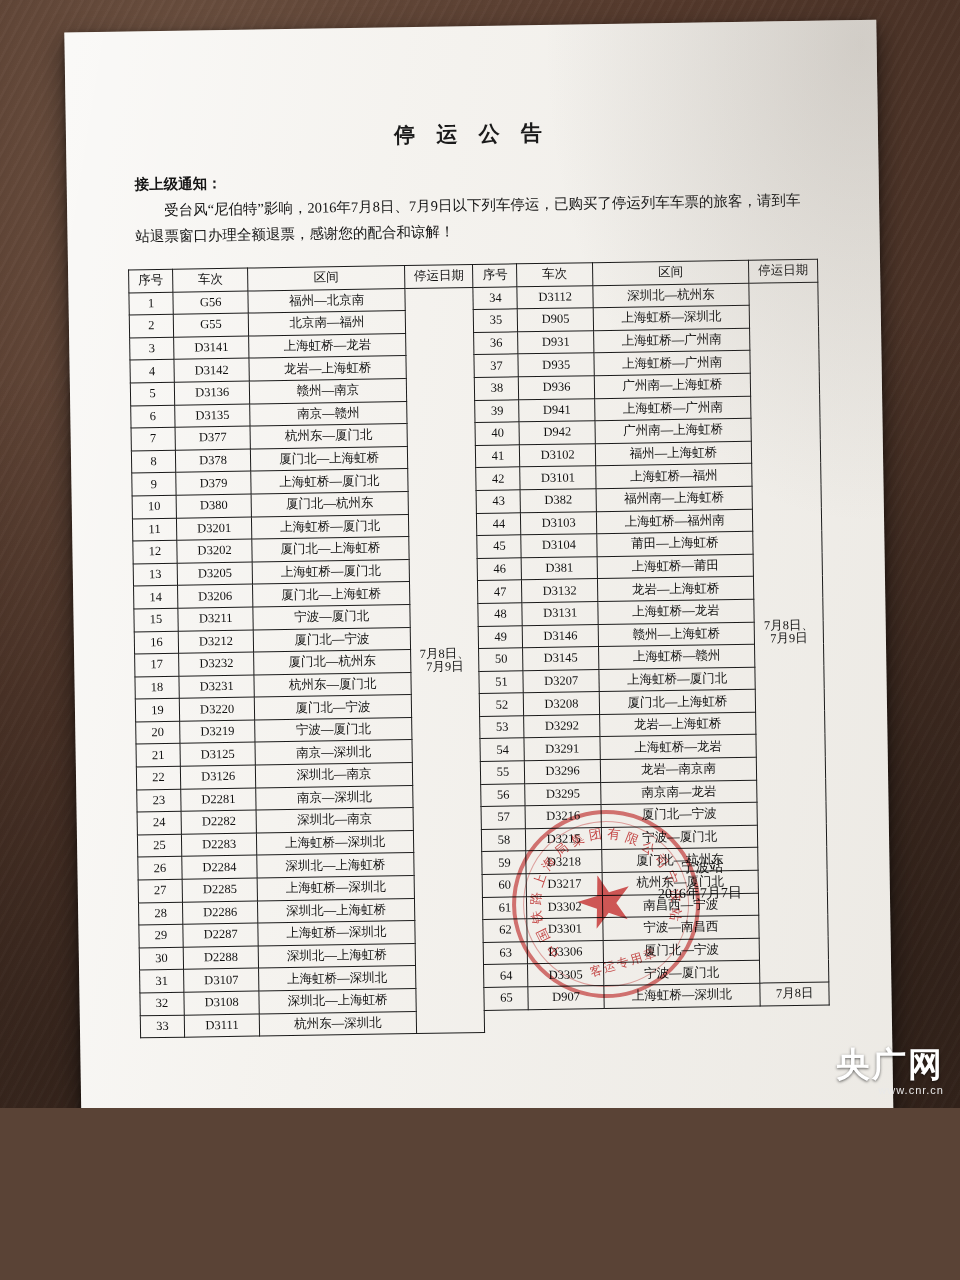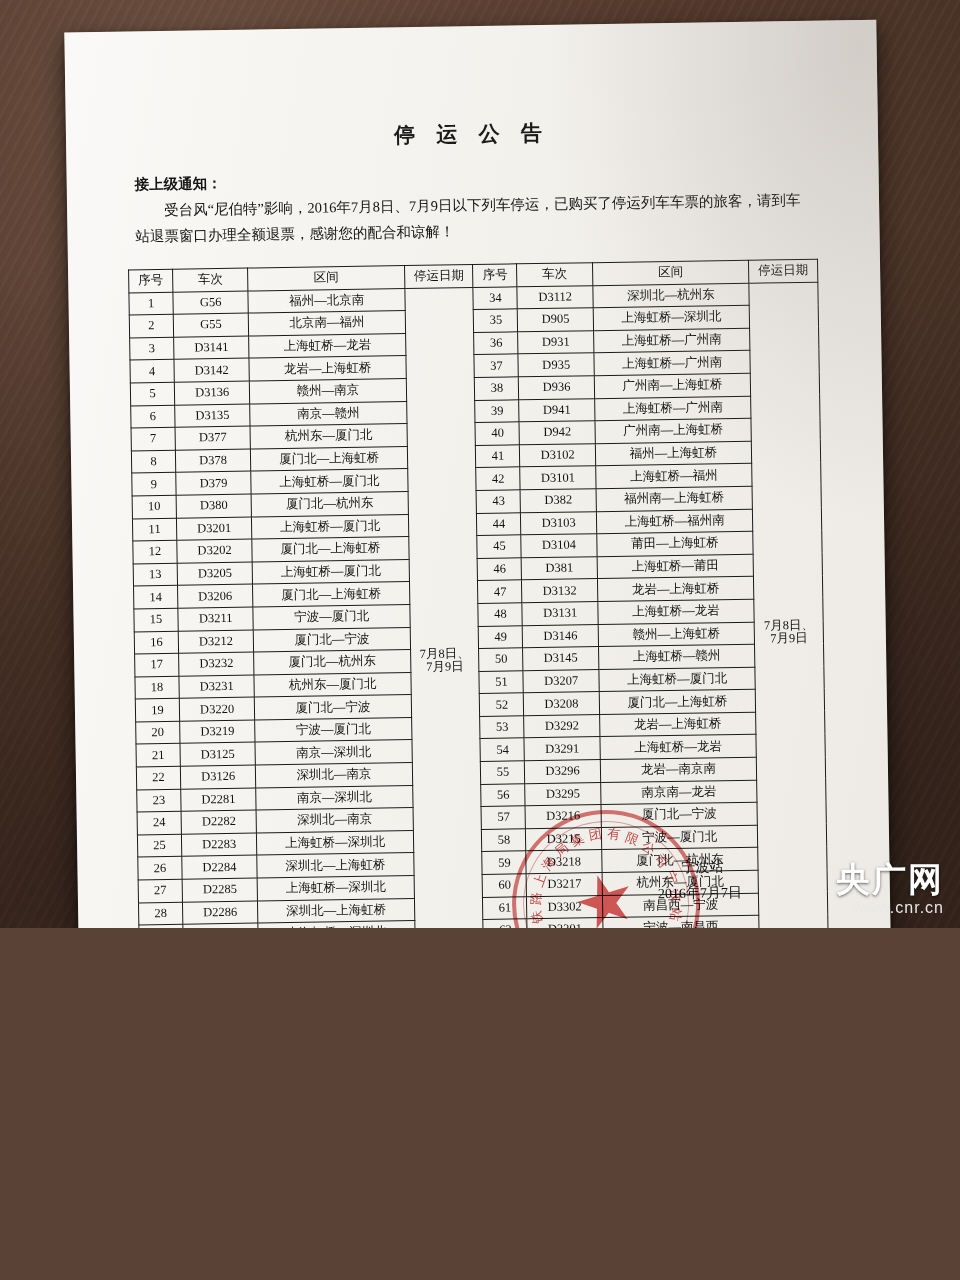--- a/index.html
+++ b/index.html
@@ -1,21 +1,21 @@
 <!DOCTYPE html>
 <html><head>
 <meta charset="utf-8">
 <style>
   html,body{margin:0;padding:0;}
   body{
     width:960px;height:1280px;overflow:hidden;
     background:#5a4336;
     font-family:"Liberation Serif", serif;
   }
-  #stage{position:relative;width:960px;height:928px;overflow:hidden;
+  #stage{position:relative;width:960px;height:1108px;overflow:hidden;
     background:
       radial-gradient(ellipse at 20% 10%, #6b5040 0%, #54392c 45%, #3f2b21 100%);
   }
   
   .wood{position:absolute;inset:0;
     background:repeating-linear-gradient(118deg, rgba(255,255,255,0.022) 0px, rgba(255,255,255,0.022) 2px, rgba(0,0,0,0.03) 3px, rgba(0,0,0,0.0) 9px);
     pointer-events:none;}
   .wood2{position:absolute;inset:0;
     background:radial-gradient(circle at 78% 86%, rgba(0,0,0,0.35) 0%, rgba(0,0,0,0) 55%),
                radial-gradient(circle at 8% 95%, rgba(0,0,0,0.30) 0%, rgba(0,0,0,0) 50%);
@@ -109,21 +109,21 @@
     font-size:12px;color:rgba(195,30,30,0.9);
     letter-spacing:2px;
   }
   .sig-station{position:absolute;left:604px;top:836px;font-size:14px;color:#111;}
   .sig-date{position:absolute;left:580px;top:862px;font-size:14px;color:#111;}
 
   
   #wm{position:absolute;right:16px;bottom:12px;text-align:right;line-height:1;}
   #wm .cn{font-size:34px;font-weight:bold;color:#ffffff;letter-spacing:2px;
     text-shadow:0 1px 3px rgba(0,0,0,0.6);font-family:"Liberation Sans", sans-serif;}
-  #wm .url{font-size:16px;color:#e9e9e9;letter-spacing:1px;margin-top:4px;
+  #wm .url{font-size:11px;color:#e9e9e9;letter-spacing:1px;margin-top:4px;
     font-family:"Liberation Sans", sans-serif;}
 </style>
 </head>
 <body>
 
 <div id="stage">
   <div class="wood"></div>
   <div class="wood2"></div>
 
   <div id="paper">

